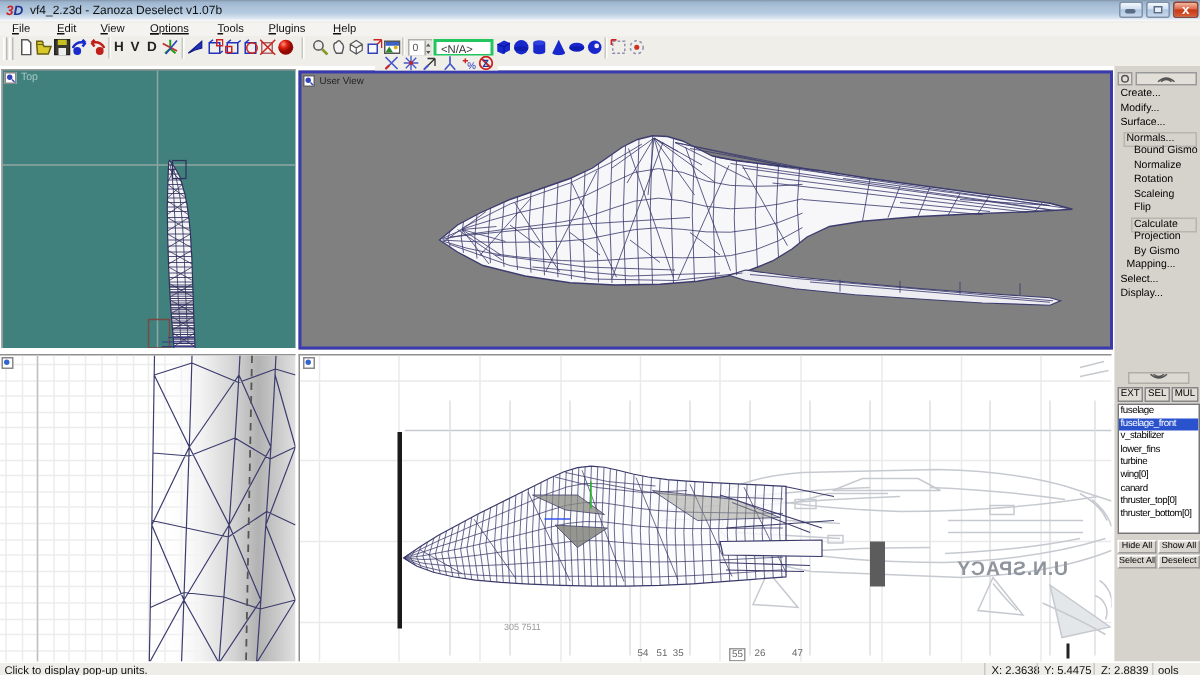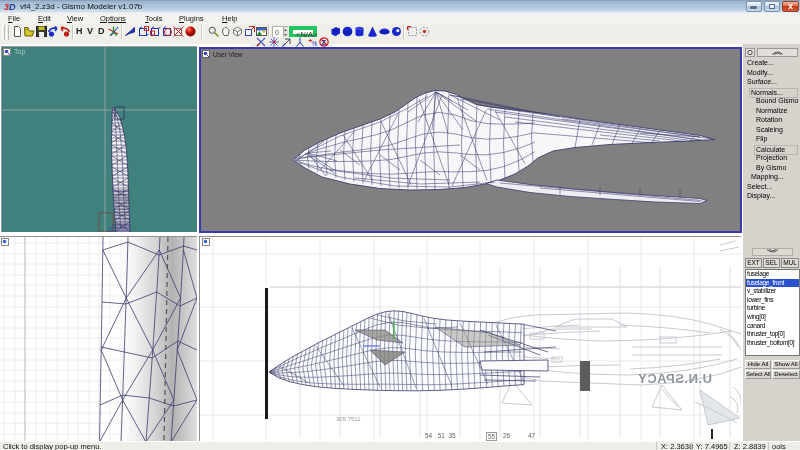--- a/index.html
+++ b/index.html
@@ -2,21 +2,21 @@
 <html><head><meta charset="utf-8">
 <style>
 * { margin:0; padding:0; box-sizing:border-box; }
 html,body { width:800px; height:450px; overflow:hidden; }
 body { font-family:"Liberation Sans", sans-serif; position:relative; background:#efeee9; }
 .abs { position:absolute; }
 </style></head>
 <body>
 <div class="abs" style="left:0;top:0;width:800px;height:14px;background:linear-gradient(#8495aa 0%,#9cb4cd 10%,#a9c0d8 30%,#b3cadf 60%,#d6e2ee 85%,#fbfcfd 100%);">
 <div class="abs" style="left:4px;top:2px;font-size:9px;font-weight:bold;font-style:italic;line-height:10px;"><span style="color:#cc2222;">3</span><span style="color:#223399;">D</span></div>
-<div class="abs" style="left:20px;top:2px;font-size:8px;color:#111;line-height:10px;">vf4_2.z3d - Gismo Modeler v1.07b</div>
+<div class="abs" style="left:20px;top:2px;font-size:8px;color:#111;line-height:10px;">vf4_2.z3d - Zanoza Deselect v1.07b</div>
 <div class="abs" style="left:746px;top:1px;width:16px;height:11px;background:linear-gradient(#f4f8fc,#cfdef0 45%,#afc6e0 50%,#c6d8ec);border:1px solid #7e93ab;border-radius:2px;">
       <div class="abs" style="left:3px;top:4px;width:7px;height:3px;background:#5a6d85;border-radius:2px;"></div>
     </div>
 <div class="abs" style="left:764px;top:1px;width:16px;height:11px;background:linear-gradient(#f4f8fc,#cfdef0 45%,#afc6e0 50%,#c6d8ec);border:1px solid #7e93ab;border-radius:2px;">
       <div class="abs" style="left:4px;top:2px;width:6px;height:5px;border:1px solid #5a6d85;background:#e8eef6;"></div>
     </div>
 <div class="abs" style="left:782px;top:1px;width:17px;height:11px;background:linear-gradient(#f0b8a0 0%,#e06848 45%,#c63818 50%,#d95c34 100%);border:1px solid #8e4430;border-radius:2px;color:#fff;font-size:9px;font-weight:bold;text-align:center;line-height:9px;">x</div>
 </div>
 <div class="abs" style="left:0;top:15px;width:800px;height:9px;background:#f4f3ef;font-size:7.5px;color:#111;">
     <span class="abs" style="left:8px;top:0px;line-height:8px;text-align:right;"><u>F</u>ile</span>
@@ -114,21 +114,21 @@
       <circle cx="7.8" cy="5.6" r="1.3" fill="#d8b020"></circle>
     </svg>
     <div class="abs" style="left:268px;top:1px;width:2px;height:14px;border-left:1px solid #c8c7c2;border-right:1px solid #fdfdfb;"></div>
     <div class="abs" style="left:272px;top:2px;width:16px;height:12px;background:#fff;border:1px solid #b0afaa;">
       <span class="abs" style="left:2px;top:2px;font-size:7px;color:#555;line-height:7px;">0</span>
       <span class="abs" style="left:10px;top:0;width:5px;height:10px;background:#e4e3de;border-left:1px solid #aaa;"></span>
       <svg class="abs" style="left:10px;top:1px;" width="5" height="9">
         <path d="M1 3 L2.5 1 L4 3 Z M1 6 L4 6 L2.5 8 Z" fill="#555"></path>
       </svg>
     </div>
-    <div class="abs" style="left:289px;top:2px;width:28px;height:12px;background:#fff;border:4px solid #22c55e;font-size:7.5px;color:#333;line-height:10px;padding-left:3px;">&lt;N/A&gt;</div>
+    <div class="abs" style="left:289px;top:2px;width:40px;height:12px;background:#fff;border:2px solid #22c55e;font-size:7.5px;color:#333;line-height:10px;padding-left:3px;">&lt;N/A&gt;</div>
     <svg class="abs" style="left:330px;top:2px;" width="11" height="11" viewBox="0 0 11 11">
       <path d="M1.5 3.5 L6 1 L10 2.7 L10 7.5 L5.2 10 L1.5 8.3 Z" fill="#1828cc"></path>
       <path d="M1.5 3.5 L6 5.2 L10 2.7 M6 5.2 L6 10" stroke="#0a14a0" stroke-width="0.8" fill="none"></path>
     </svg>
     <svg class="abs" style="left:342.2px;top:2px;" width="11" height="11" viewBox="0 0 11 11">
       <circle cx="5.5" cy="5.5" r="4.8" fill="#1828cc"></circle>
       <ellipse cx="5.5" cy="6.5" rx="4.7" ry="1.7" fill="#0f1cb0"></ellipse>
     </svg>
     <svg class="abs" style="left:354.4px;top:2px;" width="11" height="11" viewBox="0 0 11 11">
       <path d="M1.5 2.5 L1.5 8.5 A4 1.7 0 0 0 9.5 8.5 L9.5 2.5" fill="#1828cc"></path>
@@ -398,21 +398,21 @@
       <div style="height:8.6px;font-size:6.5px;line-height:8.6px;padding-left:1px;letter-spacing:-0.3px;white-space:nowrap;overflow:hidden;">canard</div>
       <div style="height:8.6px;font-size:6.5px;line-height:8.6px;padding-left:1px;letter-spacing:-0.3px;white-space:nowrap;overflow:hidden;">thruster_top[0]</div>
       <div style="height:8.6px;font-size:6.5px;line-height:8.6px;padding-left:1px;letter-spacing:-0.3px;white-space:nowrap;overflow:hidden;">thruster_bottom[0]</div>
     </div>
     <div class="abs" style="left:2px;top:316px;width:26px;height:9px;border:1px solid #999;border-top-color:#fff;border-left-color:#fff;background:#d9d6cf;font-size:6px;text-align:center;line-height:7px;white-space:nowrap;overflow:hidden;">Hide All</div>
     <div class="abs" style="left:29px;top:316px;width:28px;height:9px;border:1px solid #999;border-top-color:#fff;border-left-color:#fff;background:#d9d6cf;font-size:6px;text-align:center;line-height:7px;white-space:nowrap;overflow:hidden;">Show All</div>
     <div class="abs" style="left:2px;top:326px;width:26px;height:9px;border:1px solid #999;border-top-color:#fff;border-left-color:#fff;background:#d9d6cf;font-size:6px;text-align:center;line-height:7px;white-space:nowrap;overflow:hidden;">Select All</div>
     <div class="abs" style="left:29px;top:326px;width:28px;height:9px;border:1px solid #999;border-top-color:#fff;border-left-color:#fff;background:#d9d6cf;font-size:6px;text-align:center;line-height:7px;white-space:nowrap;overflow:hidden;">Deselect</div>
   </div>
 <div class="abs" style="left:0;top:441px;width:800px;height:9px;background:#eeede8;border-top:1px solid #ffffff;font-size:7.5px;color:#111;">
-<span class="abs" style="left:3px;top:1px;line-height:7px;">Click to display pop-up menu.</span>
+<span class="abs" style="left:3px;top:1px;line-height:7px;">Click to display pop-up units.</span>
 <span class="abs" style="left:661px;top:1px;line-height:7px;">X: 2.3638</span>
-<span class="abs" style="left:696px;top:1px;line-height:7px;">Y: 7.4965</span>
+<span class="abs" style="left:696px;top:1px;line-height:7px;">Y: 5.4475</span>
 <span class="abs" style="left:734px;top:1px;line-height:7px;">Z: 2.8839</span>
 <span class="abs" style="left:772px;top:1px;line-height:7px;">ools</span>
 <span class="abs" style="left:656px;top:0;width:1px;height:9px;background:#c9c8c4;"></span>
 <span class="abs" style="left:691px;top:0;width:1px;height:9px;background:#c9c8c4;"></span>
 <span class="abs" style="left:729px;top:0;width:1px;height:9px;background:#c9c8c4;"></span>
 <span class="abs" style="left:768px;top:0;width:1px;height:9px;background:#c9c8c4;"></span>
 </div>
 </body></html>

